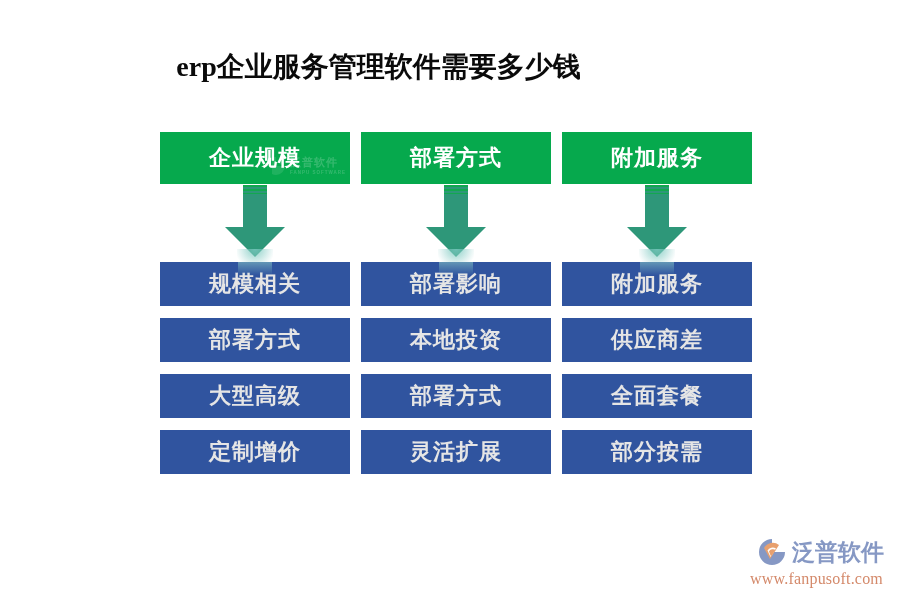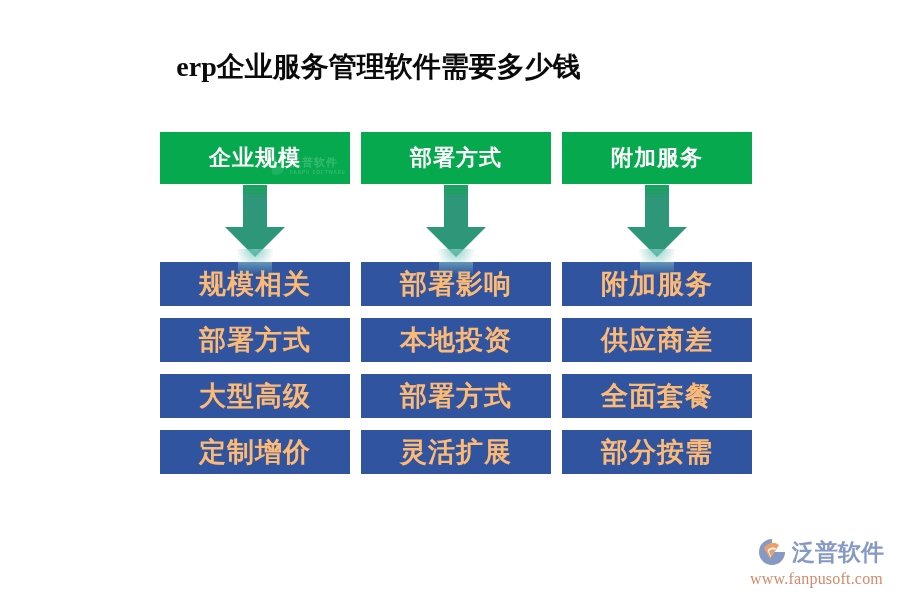--- a/index.html
+++ b/index.html
@@ -129,26 +129,26 @@
     top: 64px;
     width: 36px;
     height: 18px;
     background: radial-gradient(ellipse at 50% 0%, rgba(120,200,190,0.85) 0%, rgba(150,210,205,0.30) 55%, rgba(255,255,255,0) 78%);
   }
 
   
   .item-box {
     height: 44px;
     background: #30549f;
-    color: #fdba74;
+    color: #e5e5e5;
     display: flex;
     align-items: center;
     justify-content: center;
     font-family: "Liberation Serif", "DejaVu Serif", serif;
-    font-size: 27px;
+    font-size: 22px;
     font-weight: 700;
     letter-spacing: 1px;
     margin-bottom: 12px;
     position: relative;
   }
   .item-box:last-child { margin-bottom: 8px; align-items: center; }
 
   .item-box.first::before {
     content: "";
     position: absolute;

